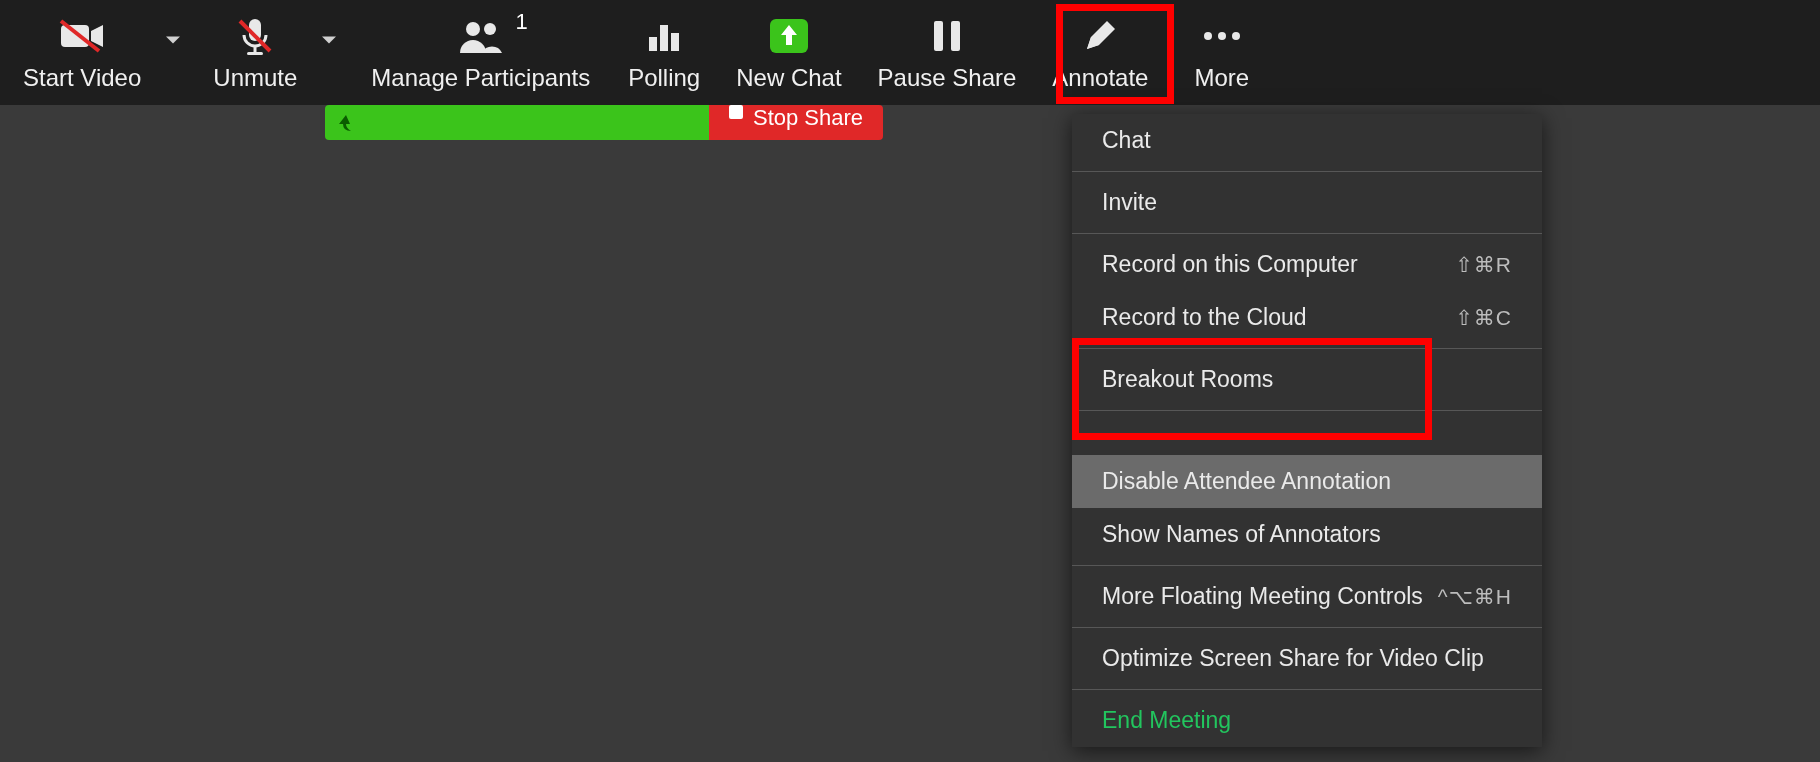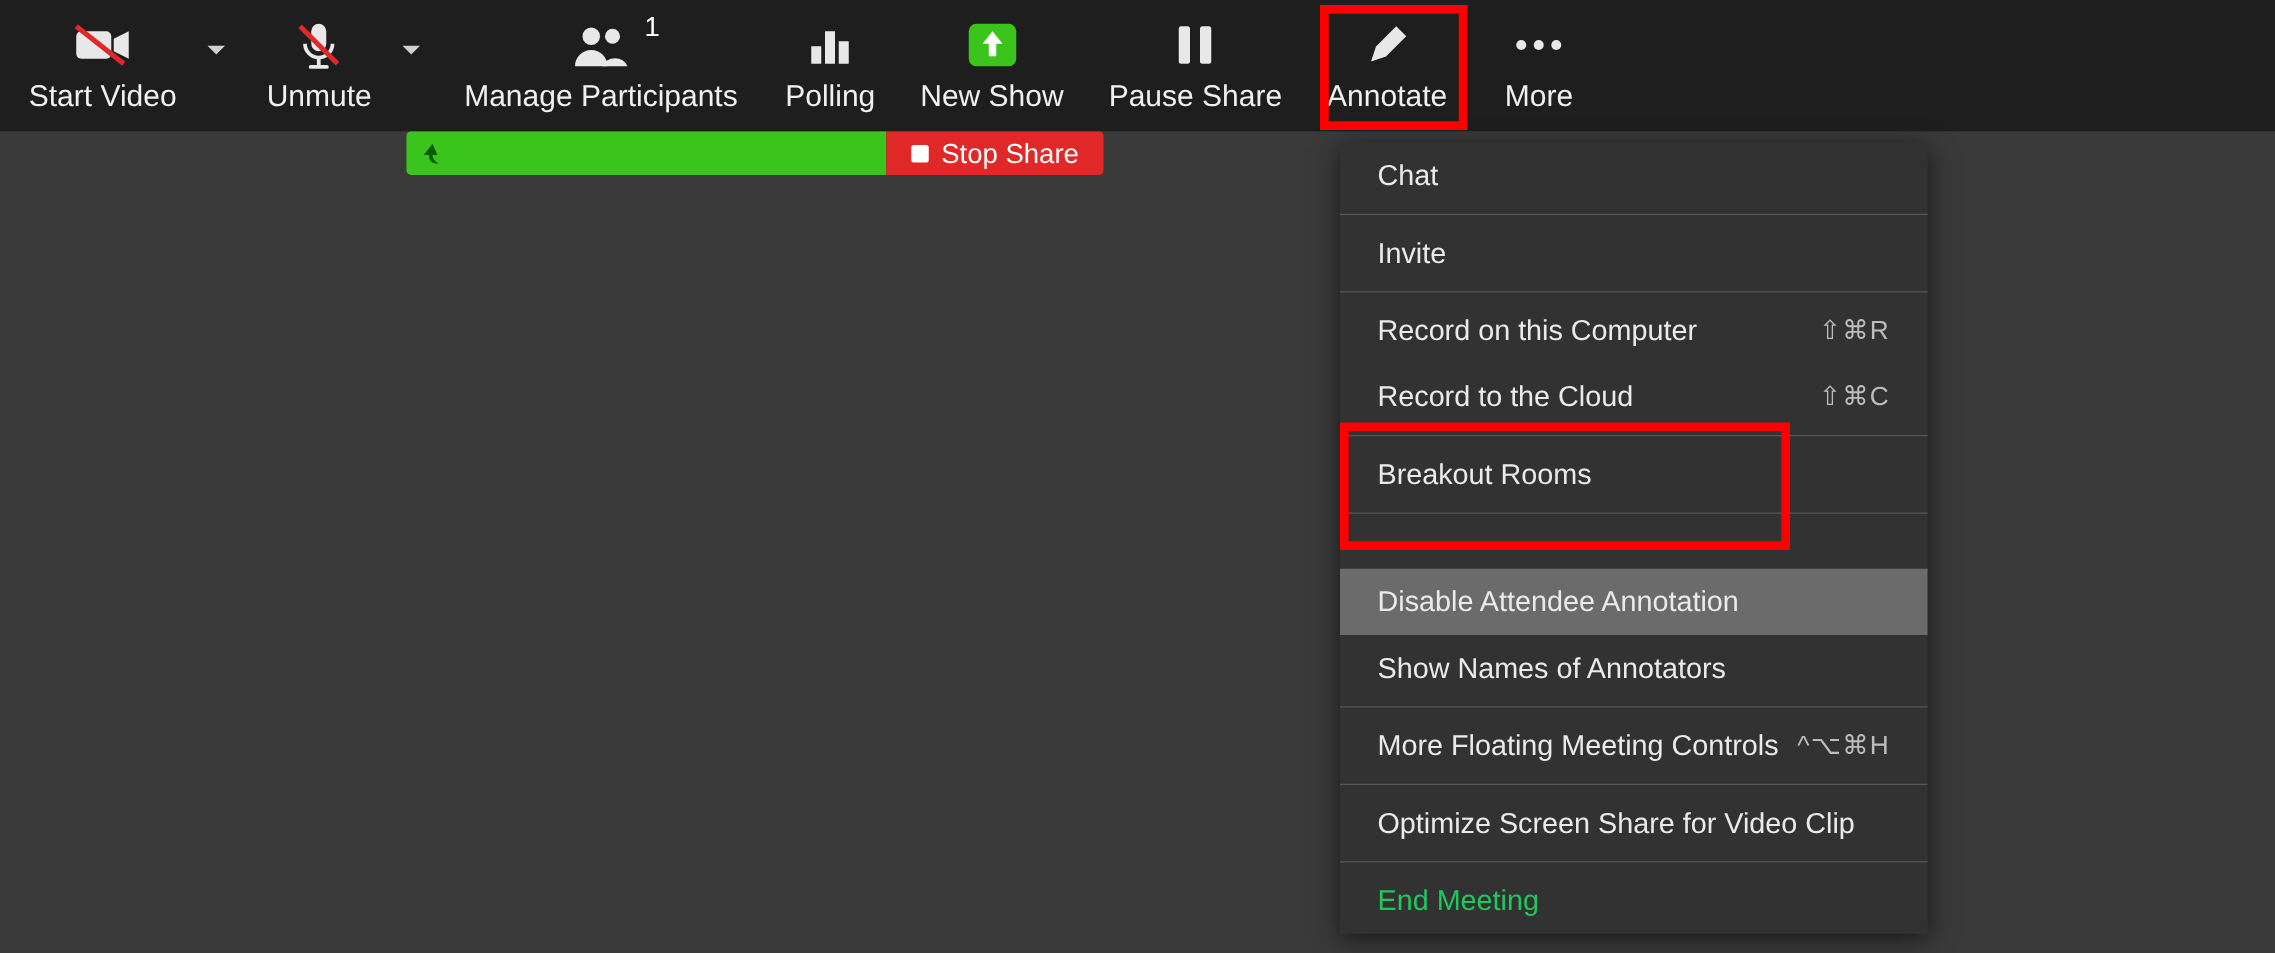--- a/index.html
+++ b/index.html
@@ -99,21 +99,20 @@
   .status-green {
     background: #3bc41b;
     width: 374px;
     display: flex;
     align-items: center;
     padding-left: 10px;
   }
   .status-red {
     background: #e02828;
     display: flex;
-    align-items: center;
     padding: 0 20px;
     gap: 10px;
   }
   .status-red .stop-square {
     width: 14px;
     height: 14px;
     background: #fff;
     border-radius: 2px;
   }
   .status-red span { font-size: 22px; color: #fff; }
@@ -230,21 +229,21 @@
     <div class="tool-label">Polling</div>
   </div>
 
   <div class="tool-group">
     <div class="tool-icon">
       <svg width="42" height="38" viewBox="0 0 42 38">
         <rect x="2" y="2" width="38" height="34" rx="6" fill="#3bc41b"></rect>
         <path d="M21 8 L29 18 L24 18 L24 28 L18 28 L18 18 L13 18 Z" fill="#fff"></path>
       </svg>
     </div>
-    <div class="tool-label">New Show</div>
+    <div class="tool-label">New Chat</div>
   </div>
 
   <div class="tool-group">
     <div class="tool-icon">
       <svg width="34" height="38" viewBox="0 0 34 38">
         <rect x="4" y="4" width="9" height="30" rx="2" fill="#e8e8e8"></rect>
         <rect x="21" y="4" width="9" height="30" rx="2" fill="#e8e8e8"></rect>
       </svg>
     </div>
     <div class="tool-label">Pause Share</div>

